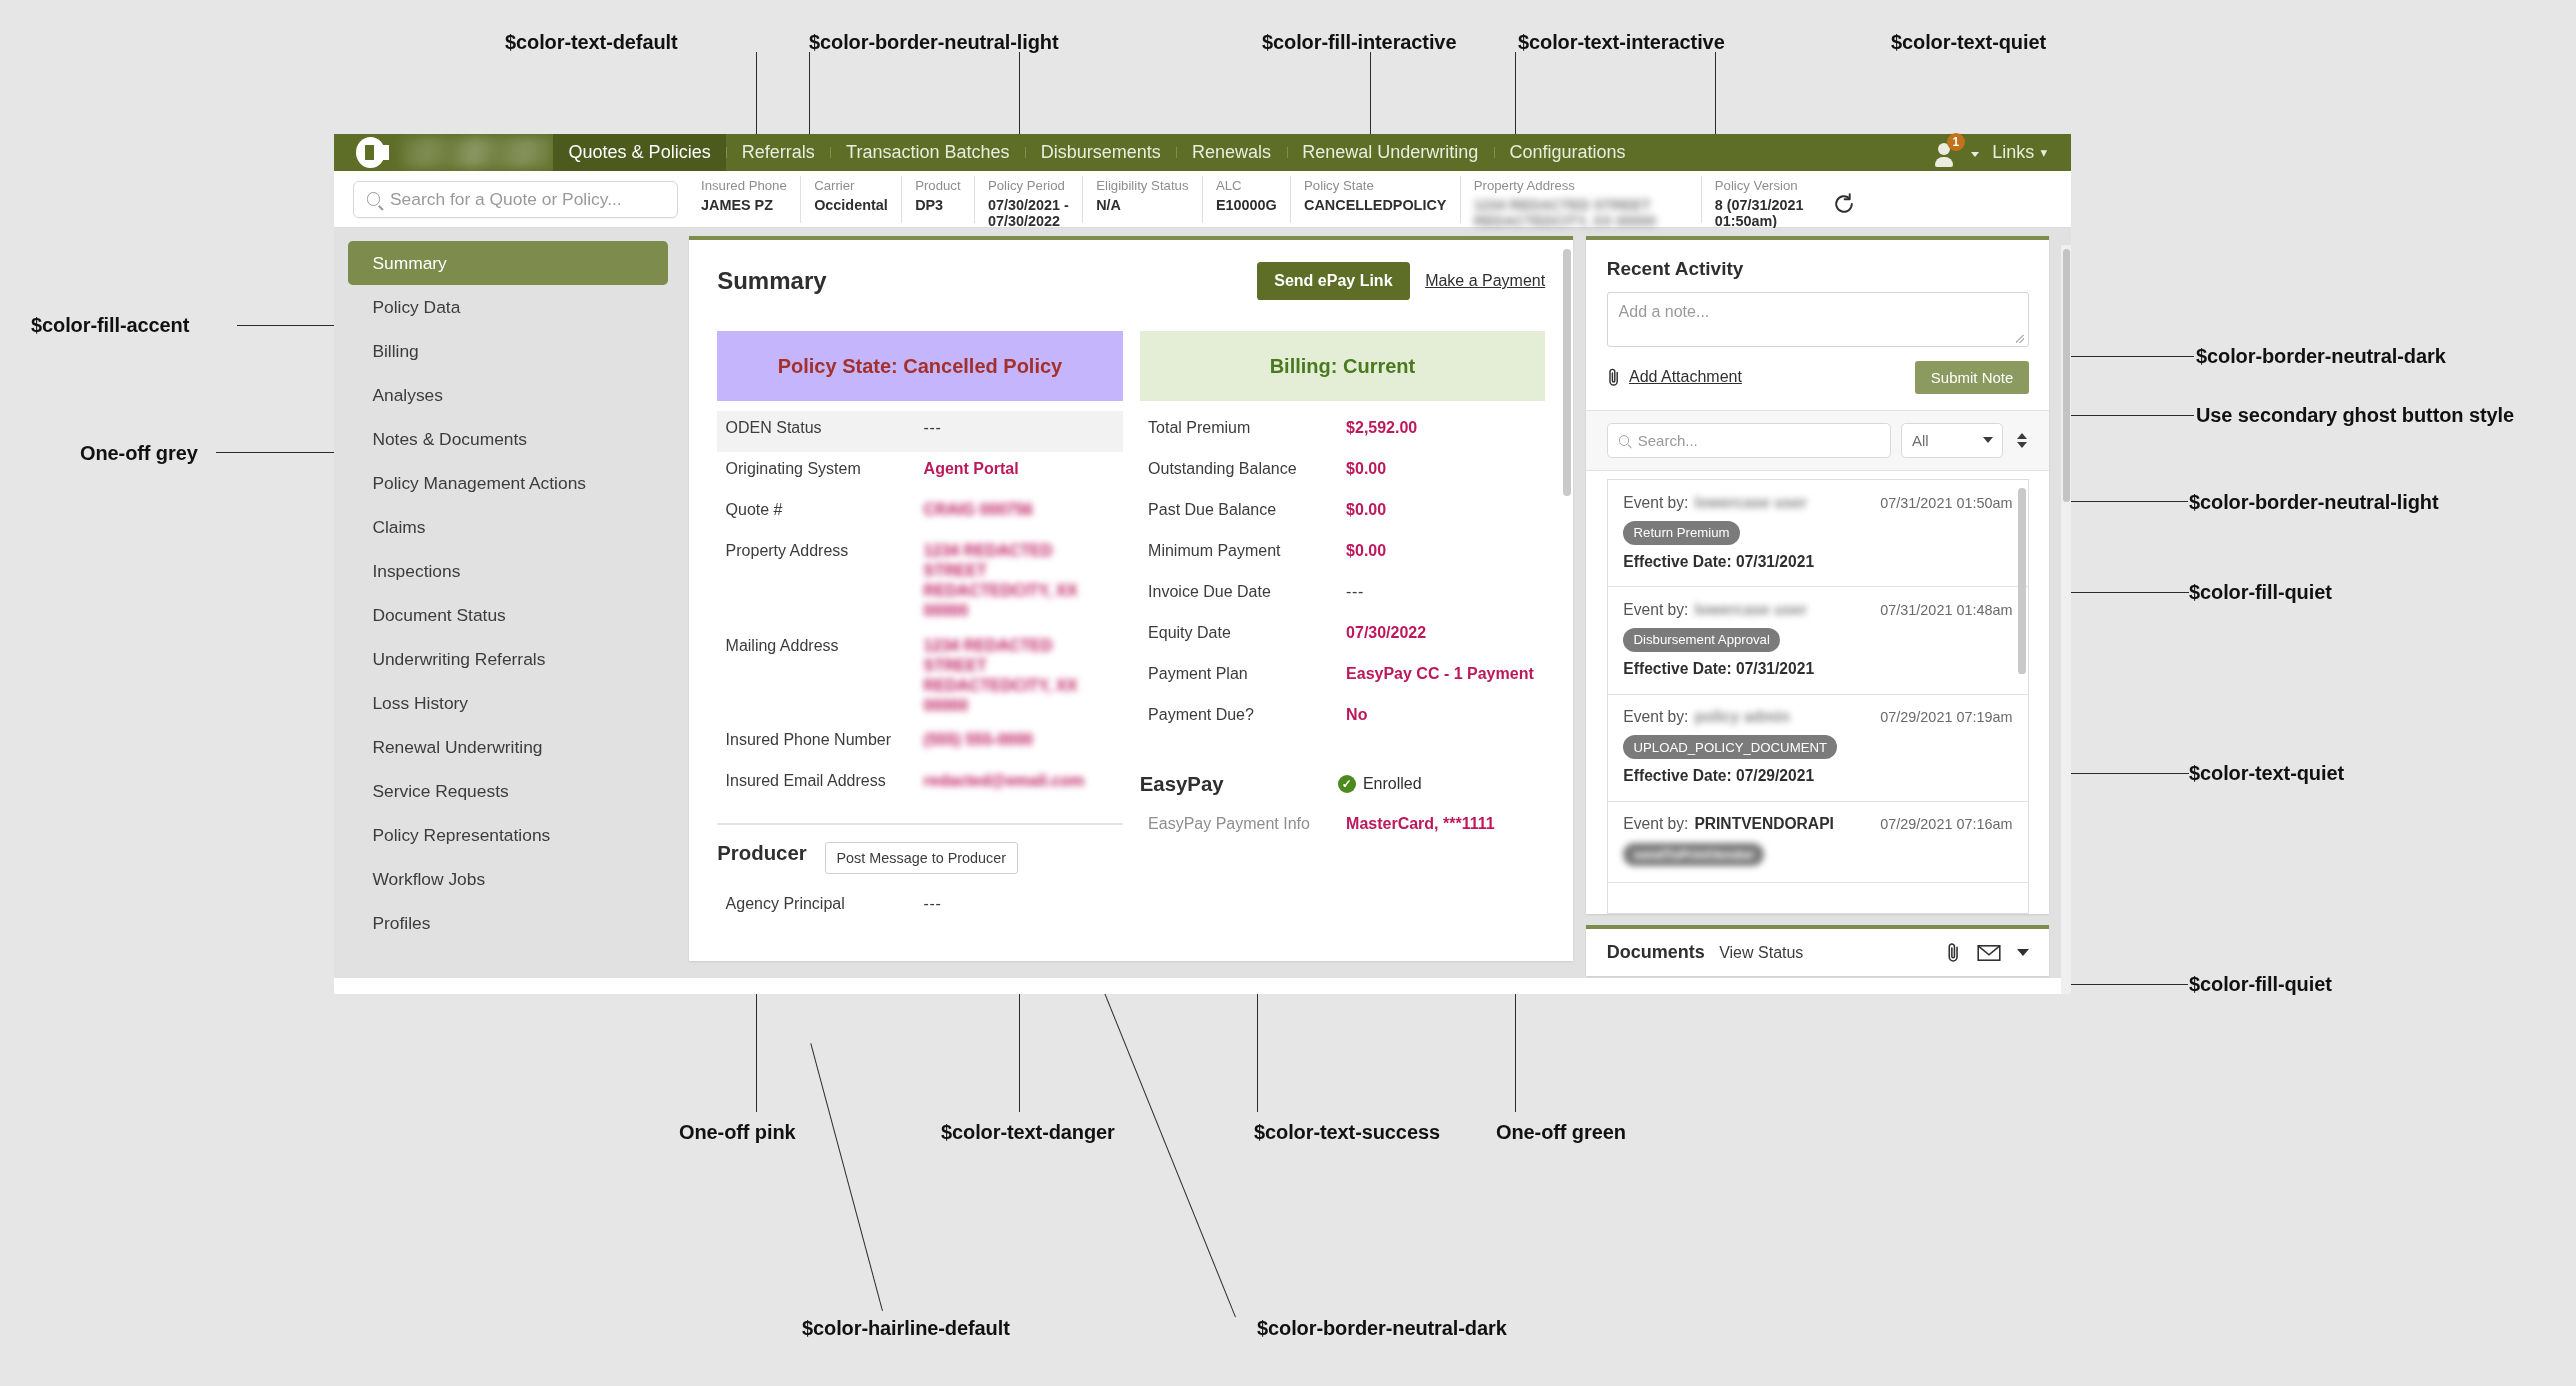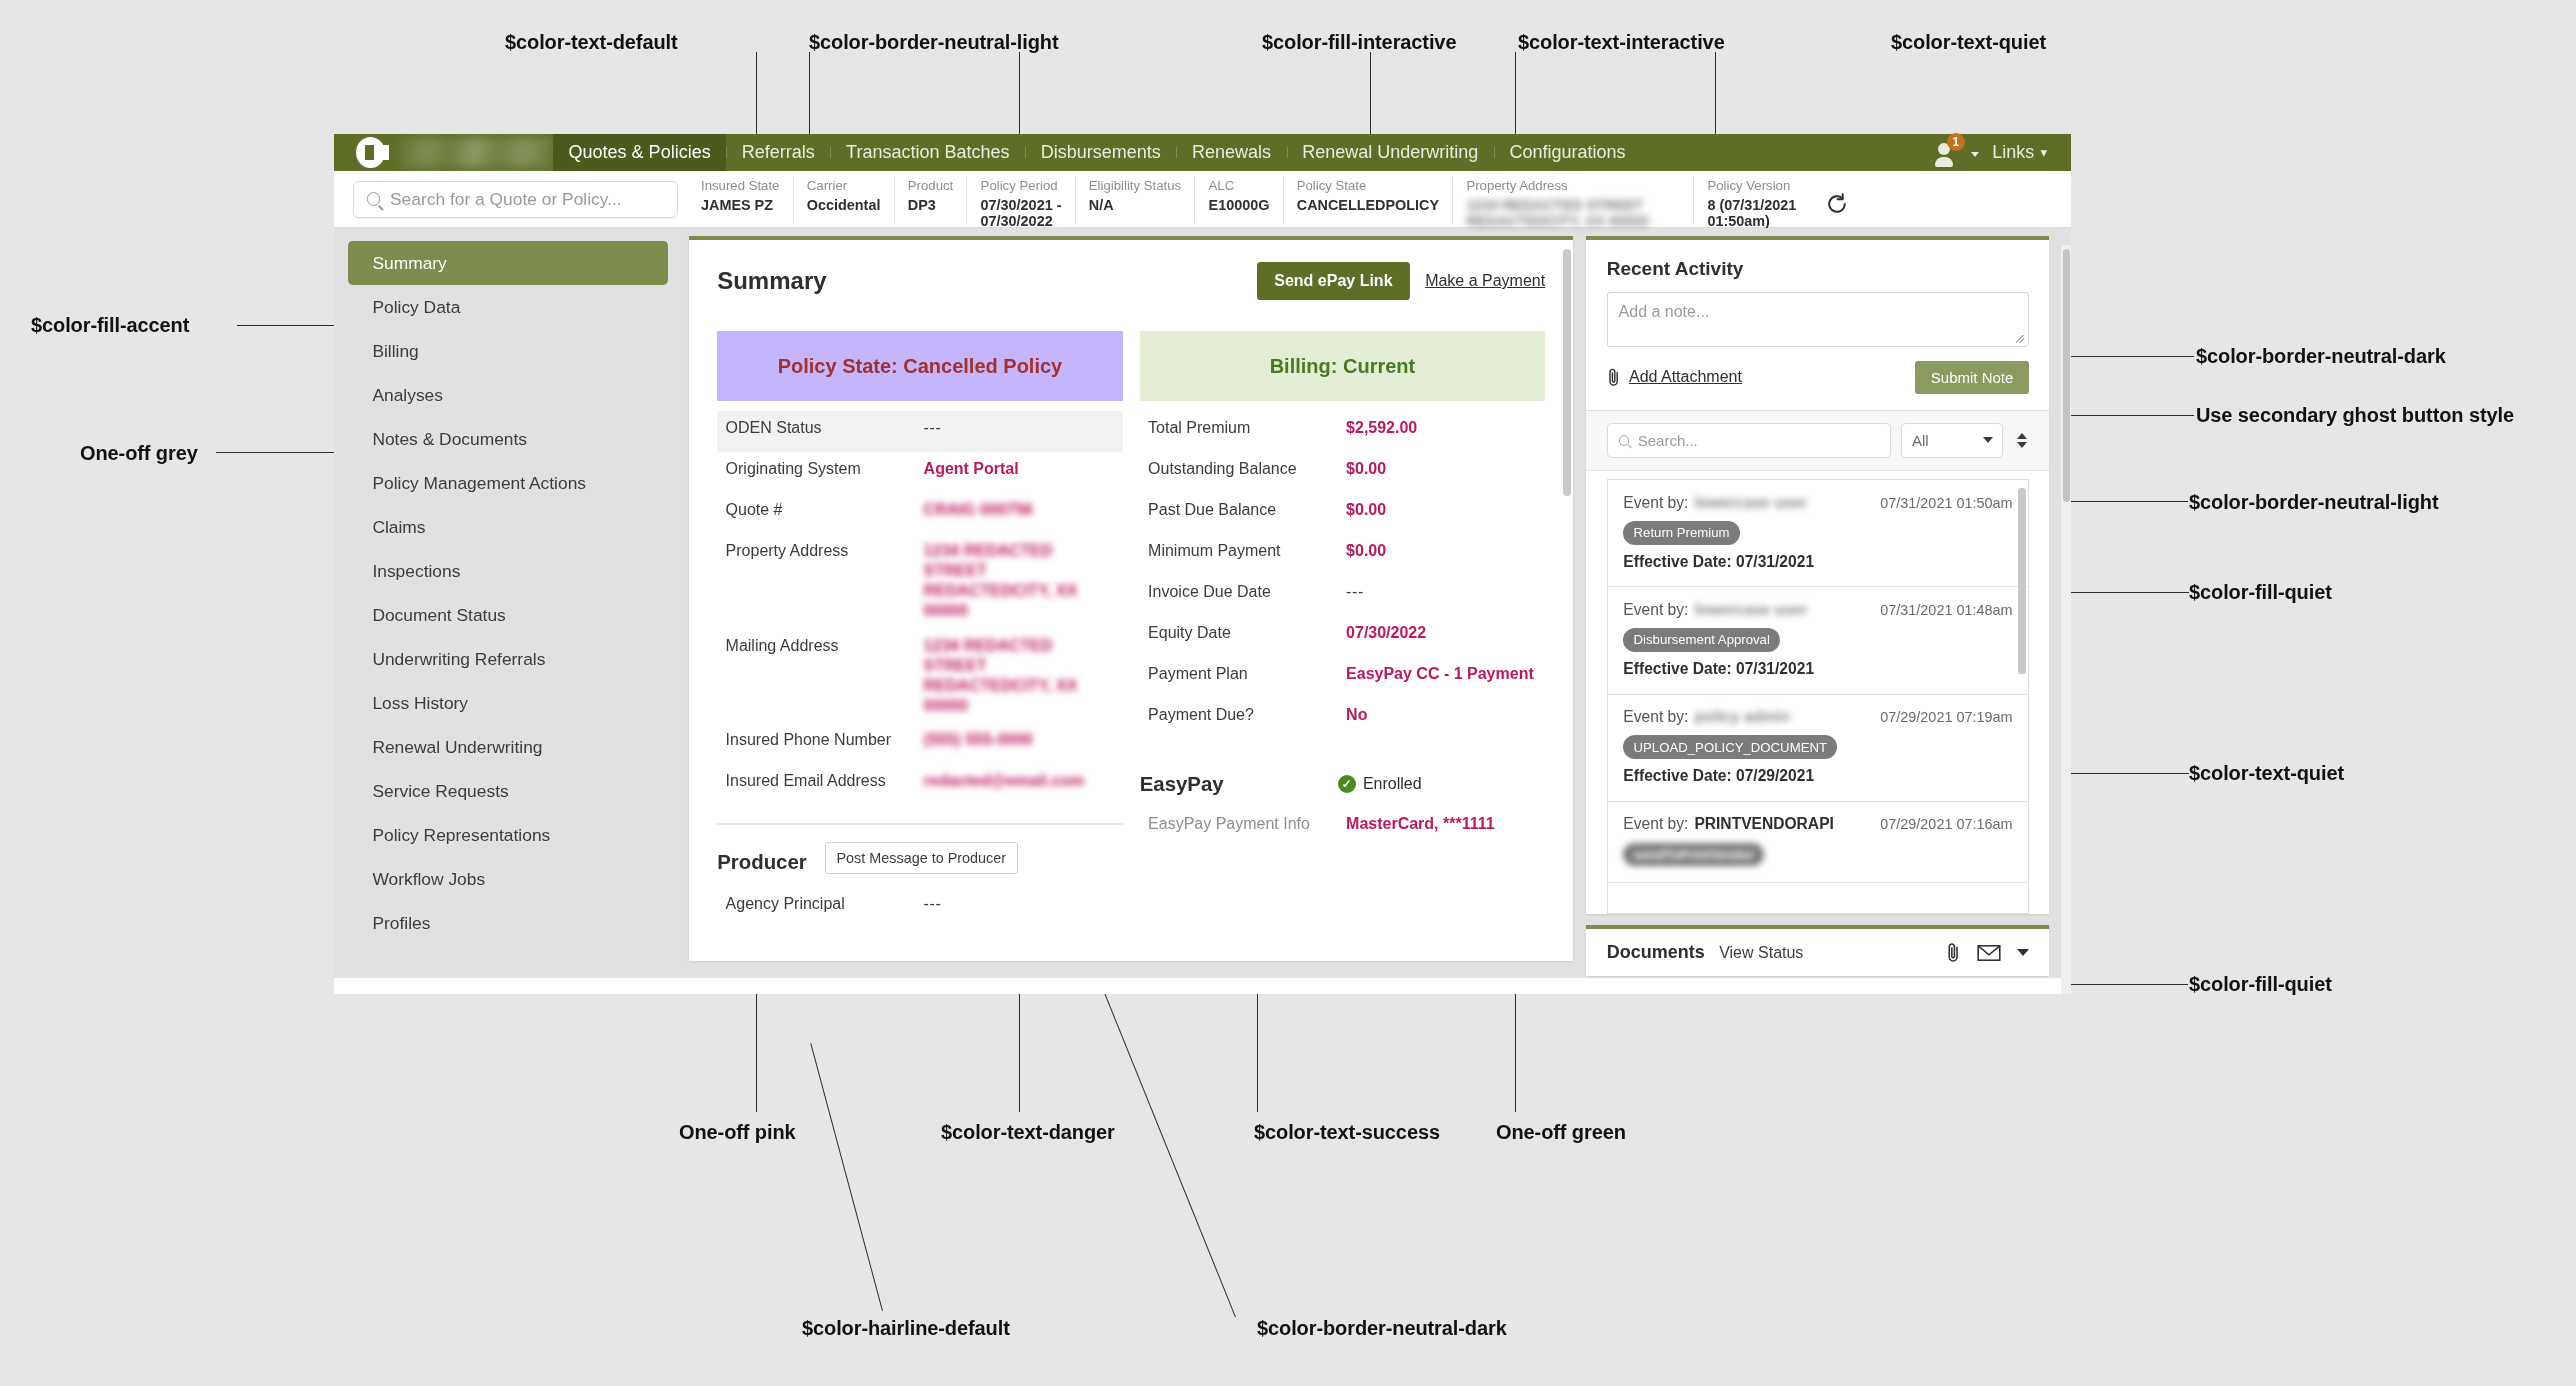--- a/index.html
+++ b/index.html
@@ -243,21 +243,21 @@
     min-height: 41px;
     padding: 7.2px 8.4px 7.2px 8.4px;
   }
   .kv-row.quiet { background: #f2f2f2; }
   .kv-key { width: 198px; font-size: 16px; color: #3c3c3c; flex: none; line-height: 1.2; }
   .kv-val { font-size: 16px; color: #be185d; font-weight: 700; line-height: 1.25; white-space: pre-line; }
   .kv-val.dashes { font-weight: 400; color: #3c3c3c; letter-spacing: 0.6px; }
 
   .hairline { height: 1.8px; background: #e3e3e3; margin: 18px 0 0 0; }
 
-  .sub-head-row { display: flex; align-items: flex-end; gap: 18px; margin-top: 17px; }
+  .sub-head-row { display: flex; align-items: flex-start; gap: 18px; margin-top: 17px; }
   .sub-head { font-size: 20.4px; font-weight: 700; color: #2f2f2f; }
   .ghost-btn {
     border: 1px solid #cfcfcf; background: #ffffff;
     padding: 7.2px 10.8px; border-radius: 3px;
     font-size: 14.4px; color: #3c3c3c; cursor: pointer;
     font-family: "Liberation Sans", sans-serif;
   }
   .easypay-head { display: flex; align-items: center; }
   .easypay-title { font-size: 20.4px; font-weight: 700; color: #2f2f2f; width: 198px; }
   .check-wrap { display: flex; align-items: center; gap: 7.2px; }
@@ -495,21 +495,21 @@
       </div>
     </div>
 
     <div class="policy-header">
       <div class="search-box">
         <span class="mag"></span>
         <span class="search-ph">Search for a Quote or Policy...</span>
       </div>
       <div class="hdr-fields">
         <div class="hdr-field">
-          <div class="hdr-label">Insured State</div>
+          <div class="hdr-label">Insured Phone</div>
           <div class="hdr-value">JAMES PZ</div>
         </div>
         <div class="hdr-field">
           <div class="hdr-label">Carrier</div>
           <div class="hdr-value">Occidental</div>
         </div>
         <div class="hdr-field">
           <div class="hdr-label">Product</div>
           <div class="hdr-value">DP3</div>
         </div>

